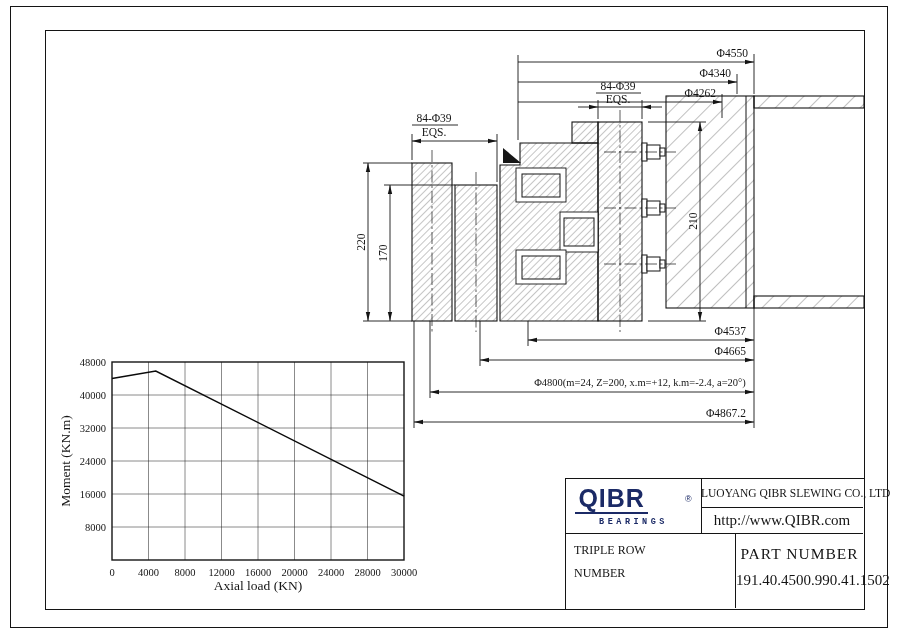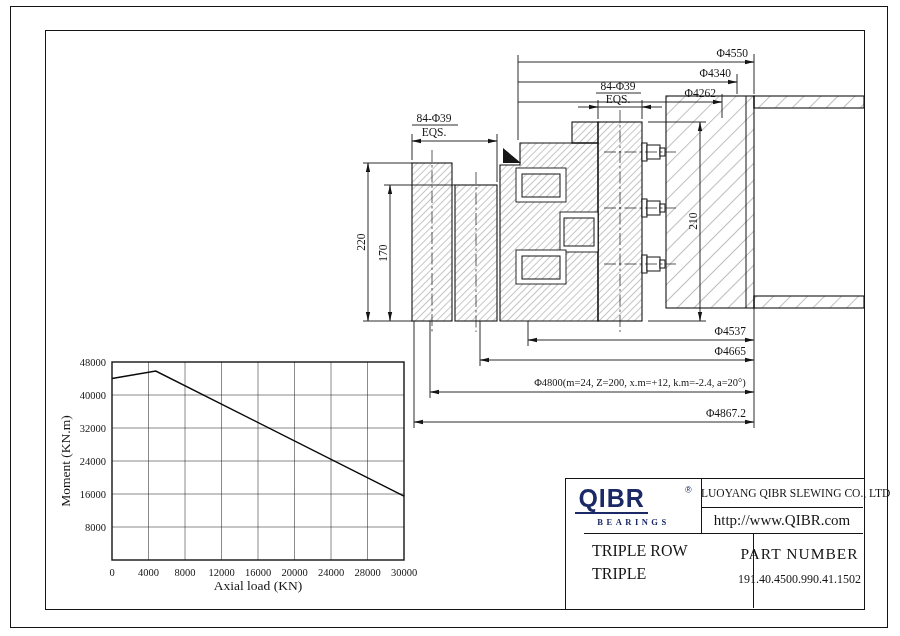--- a/index.html
+++ b/index.html
@@ -31,38 +31,38 @@
   .series-line{fill:none;stroke:#0a0a0a;stroke-width:1.5;}
   .tick{font:10.5px "Liberation Serif",serif;fill:#141414;}
   .axis-title{font:13.5px "Liberation Serif",serif;fill:#141414;}
 
   
   .title-block{position:absolute;left:565px;top:478px;width:300px;height:132px;
                border:1.6px solid #141414;box-sizing:border-box;background:#fff;}
   .tb-logo-cell{position:absolute;left:0;top:0;width:135px;height:54px;
                 border-right:1.5px solid #141414;display:flex;flex-direction:column;
                 align-items:center;justify-content:center;}
-  .logo-line{display:flex;align-items:flex-start;gap:37px;}
+  .logo-line{display:flex;align-items:center;gap:37px;}
   .logo-word{font-family:"Liberation Sans",sans-serif;font-weight:700;font-size:25px;
              color:#1b2a66;letter-spacing:1px;border-bottom:2.5px solid #1b2a66;
              padding:0 3px 1px;line-height:1;}
   .logo-reg{font-family:"Liberation Sans",sans-serif;font-size:9px;color:#1b2a66;line-height:1;}
-  .logo-sub{font-family:Liberation Serif, serif;font-weight:700;font-size:8.5px;
+  .logo-sub{font-family:Liberation Mono, monospace;font-weight:700;font-size:8.5px;
             letter-spacing:3.5px;color:#1b2a66;margin-top:3px;}
   .tb-company-cell{position:absolute;left:135px;top:0;width:162px;height:54px;}
   .tb-company{height:28px;line-height:28px;border-bottom:1.5px solid #141414;
               text-align:center;font-size:11.5px;white-space:nowrap;}
   .tb-website{height:25px;line-height:25px;text-align:center;font-size:15px;}
   .tb-product-cell{position:absolute;left:0;top:54px;width:170px;height:75px;
                    border-top:1.5px solid #141414;border-right:1.5px solid #141414;
-                   box-sizing:border-box;padding:5px 0 0 8px;font-size:16px;line-height:23px;margin-left:18px;}
+                   box-sizing:border-box;padding:5px 0 0 8px;font-size:12px;line-height:23px;}
   .tb-part-cell{position:absolute;left:170px;top:54px;width:127px;height:62px;
                 border-top:1.5px solid #141414;box-sizing:border-box;text-align:center;}
   .tb-part-label{margin-top:11px;font-size:15.5px;letter-spacing:1px;}
-  .tb-part-number{margin-top:9px;font-size:12px;white-space:nowrap;}
+  .tb-part-number{margin-top:9px;font-size:15px;white-space:nowrap;}
 </style>
 </head>
 <body>
 
 <div id="page">
 
   <div class="outer-border"></div>
   <div class="inner-frame"></div>
 
   <svg id="drawing-svg" viewBox="0 0 900 636">
@@ -238,21 +238,21 @@
         <span class="logo-reg">®</span>
       </div>
       <div class="logo-sub">BEARINGS</div>
     </div>
     <div class="tb-company-cell">
       <div class="tb-company">LUOYANG QIBR SLEWING CO., LTD</div>
       <div class="tb-website">http://www.QIBR.com</div>
     </div>
     <div class="tb-product-cell">
       <div>TRIPLE ROW</div>
-      <div>TRIPLE</div>
+      <div>NUMBER</div>
     </div>
     <div class="tb-part-cell">
       <div class="tb-part-label">PART NUMBER</div>
       <div class="tb-part-number">191.40.4500.990.41.1502</div>
     </div>
   </div>
 
 </div>
 
 </body></html>

